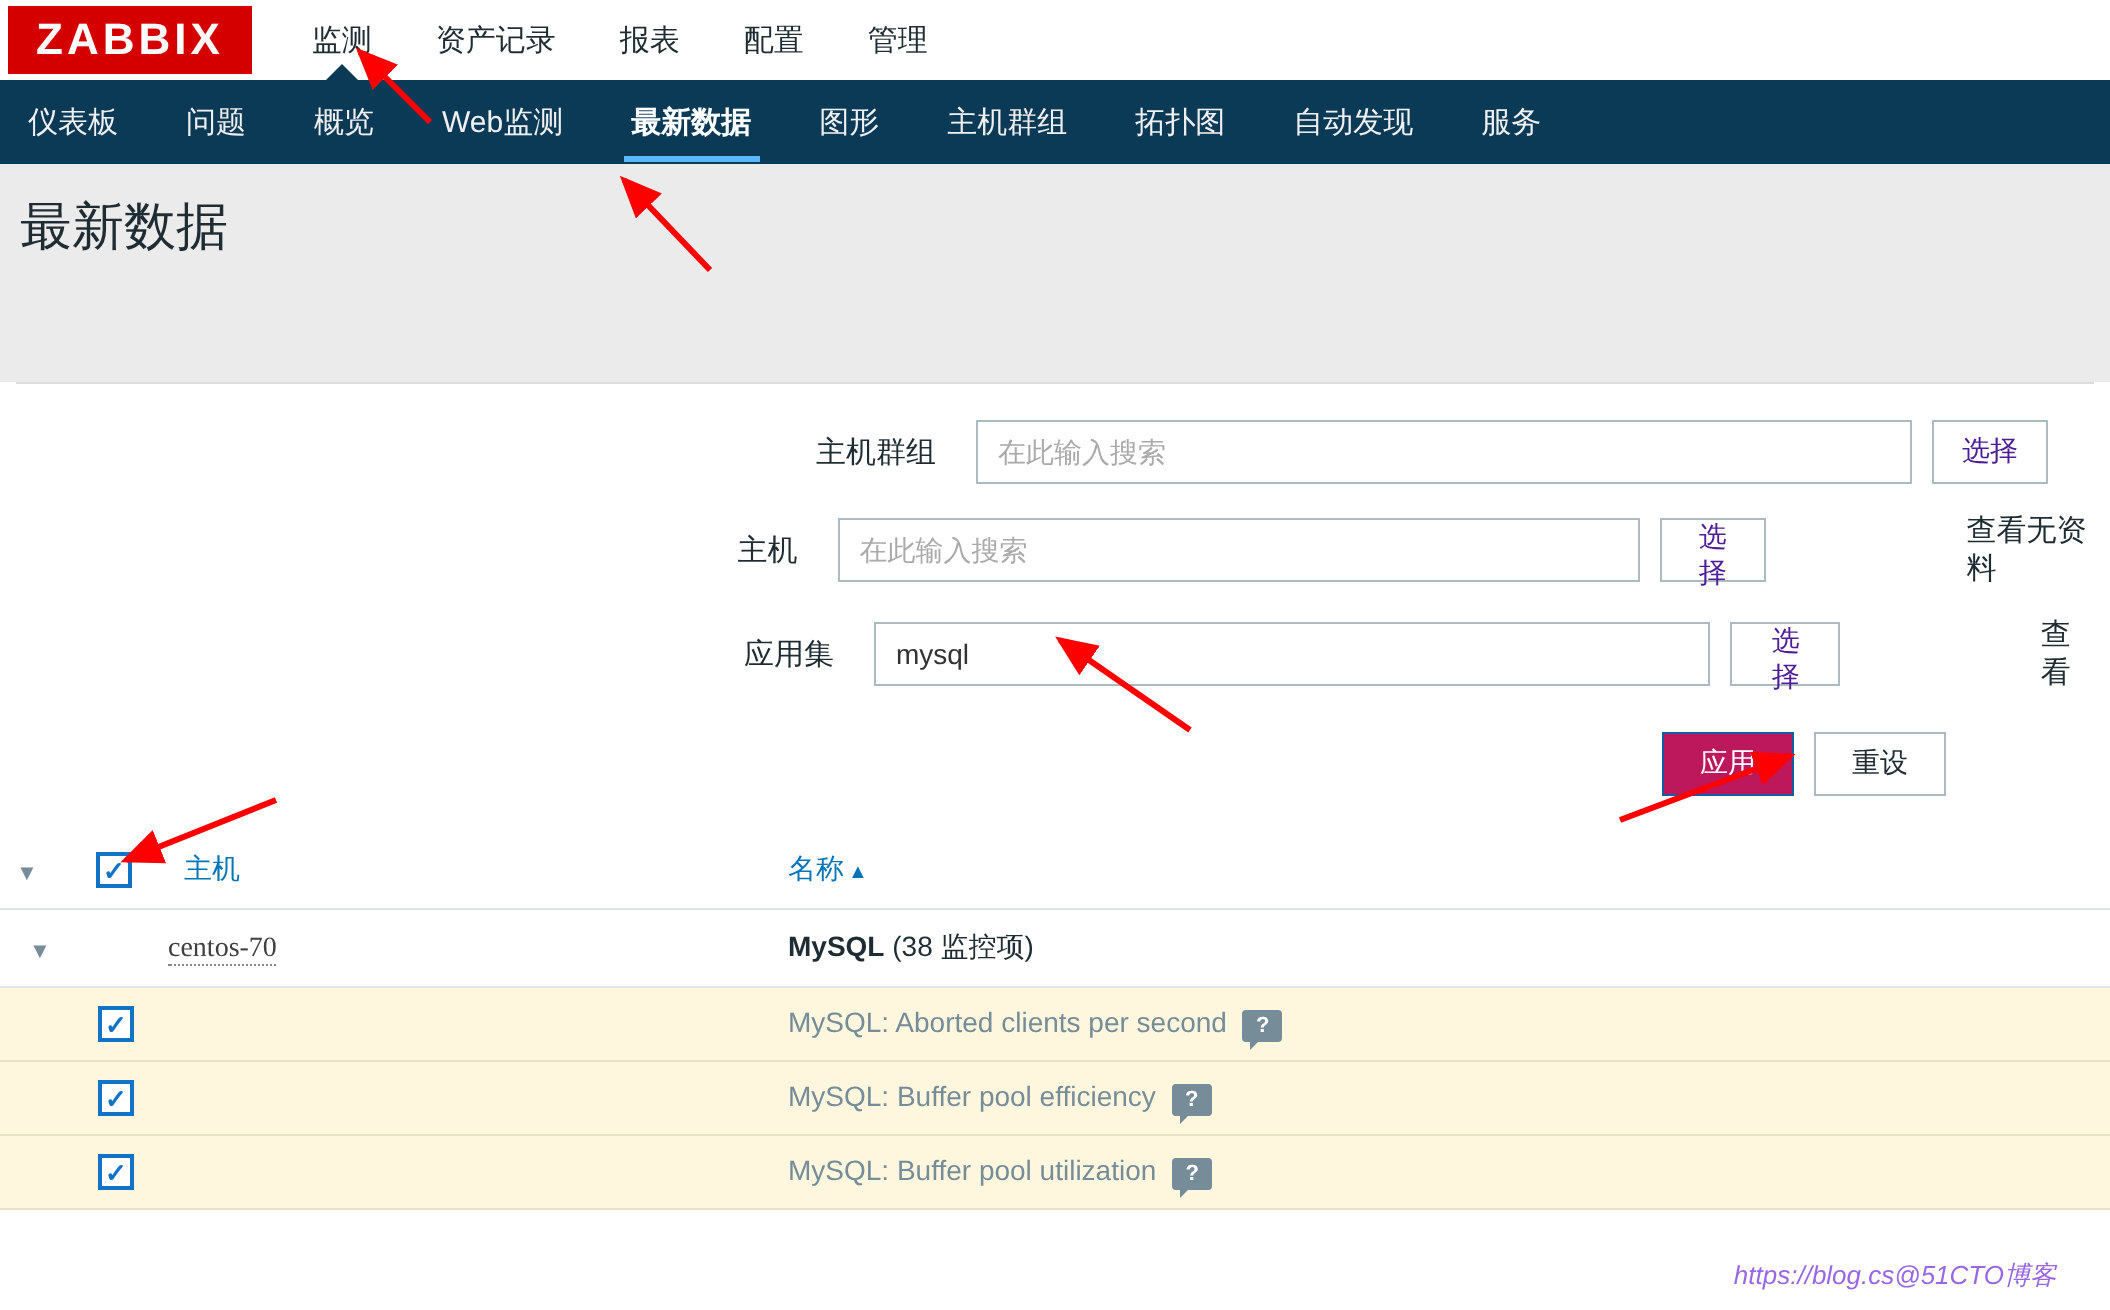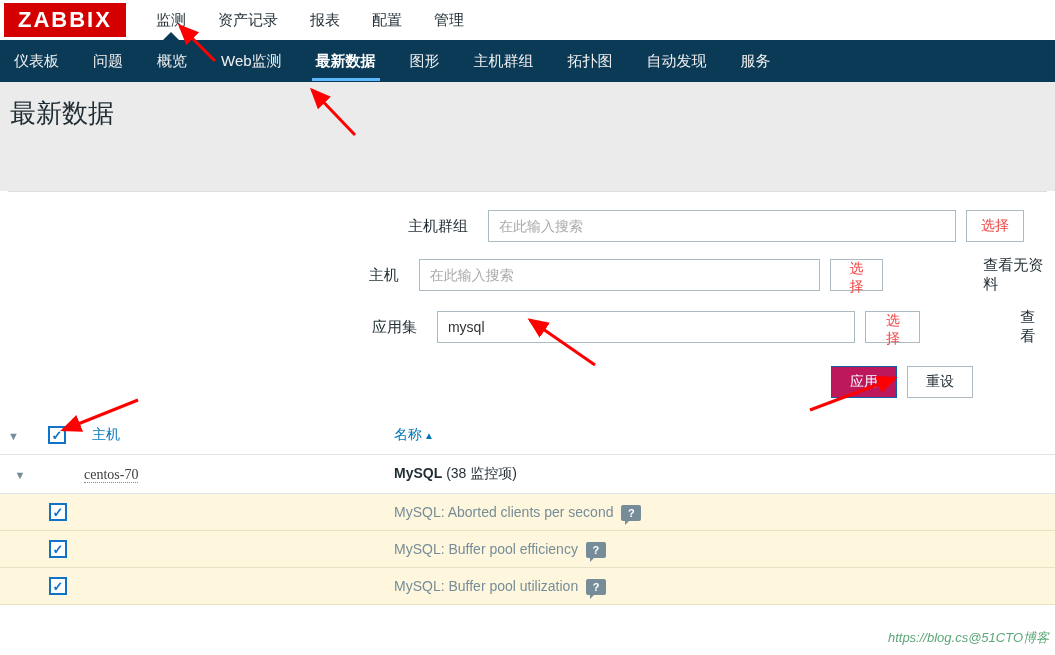--- a/index.html
+++ b/index.html
@@ -17,21 +17,21 @@
     .sub-nav-item.active { color: #fff; font-weight: bold; border-bottom: 3px solid #5bb8ff; padding-bottom: 7px; }
     
     .page-header { background: #ebebeb; padding: 14px 10px 60px; }
     .page-title { font-size: 26px; font-weight: normal; color: #1f2c33; }
     
     .filter-panel { background: #fff; margin: 0 8px; padding: 18px 0 18px 0; display: flex; flex-direction: column; gap: 14px; border-top: 1px solid #ddd; }
     .filter-row { display: flex; align-items: center; gap: 10px; }
     .filter-label { width: 470px; text-align: right; padding-right: 10px; font-size: 15px; }
     .filter-input { width: 468px; height: 32px; border: 1px solid #acbbc2; padding: 0 10px; font-size: 14px; color: #333; }
     .filter-input::placeholder { color: #aaa; }
-    .btn-select { border: 1px solid #acbbc2; background: #fff; color: #ef4444; height: 32px; padding: 0 14px; font-size: 14px; cursor: pointer; }
+    .btn-select { border: 1px solid #acbbc2; background: #fff; color: #4c1d95; height: 32px; padding: 0 14px; font-size: 14px; cursor: pointer; }
     .side-label { font-size: 15px; color: #1f2c33; margin-left: 90px; }
     .filter-buttons { display: flex; gap: 10px; justify-content: flex-end; padding-right: 74px; margin-top: 6px; }
     .btn-apply { background: #be185d; color: #fff; border: 1px solid #0e5fa3; height: 32px; padding: 0 18px; font-size: 14px; cursor: pointer; }
     .btn-reset { background: #fff; color: #1f2c33; border: 1px solid #acbbc2; height: 32px; padding: 0 18px; font-size: 14px; cursor: pointer; }
     
     .data-table { width: 100%; border-collapse: collapse; }
     .data-table th { text-align: left; padding: 10px 8px; font-weight: normal; border-bottom: 1px solid #dfe4e7; background: #fff; }
     .th-host { color: #0275b8; cursor: pointer; padding-left: 8px; }
     .th-name { color: #0275b8; cursor: pointer; }
     .sort-arrow { font-size: 10px; margin-left: 2px; color: #0275b8; }
@@ -44,21 +44,21 @@
     
     .group-row td { padding: 10px 8px; border-bottom: 1px solid #dfe4e7; background: #fff; }
     .host-name { color: #404040; border-bottom: 1px dotted #888; cursor: pointer; font-family: Liberation Serif, serif; }
     .app-name { font-weight: bold; }
     .app-count { font-weight: normal; }
     
     .item-row td { padding: 9px 8px; background: #fef7dd; border-bottom: 1px solid #e8e1c5; }
     .item-name { color: #768d99; font-size: 14px; }
     .help-badge { display: inline-flex; background: #768d99; color: #fff; width: 20px; height: 16px; font-size: 11px; font-weight: bold; align-items: center; justify-content: center; margin-left: 4px; border-radius: 2px; position: relative; }
     .help-badge::after { content: ""; position: absolute; bottom: -4px; left: 4px; width: 0; height: 0; border-left: 0 solid transparent; border-right: 5px solid transparent; border-top: 5px solid #768d99; }
-    .watermark { position: fixed; bottom: 8px; right: 6px; color: #15803d; font-size: 13px; opacity: 0.7; font-style: italic; }
+    .watermark { position: fixed; bottom: 8px; right: 27px; color: #6d28d9; font-size: 13px; opacity: 0.7; font-style: italic; }
     
     
     .arrow { position: absolute; pointer-events: none; }
     .arrow svg { overflow: visible; }
   </style>
 </head>
 <body>
 
 <div class="top-bar">
   <div class="logo">ZABBIX</div>

